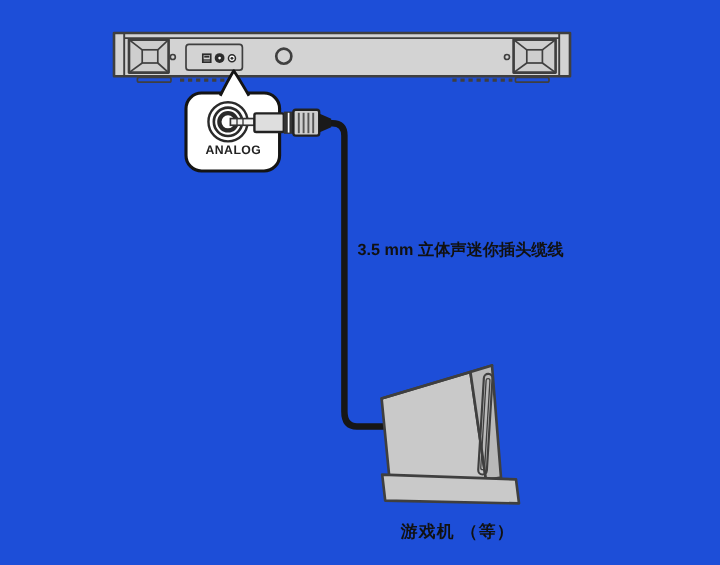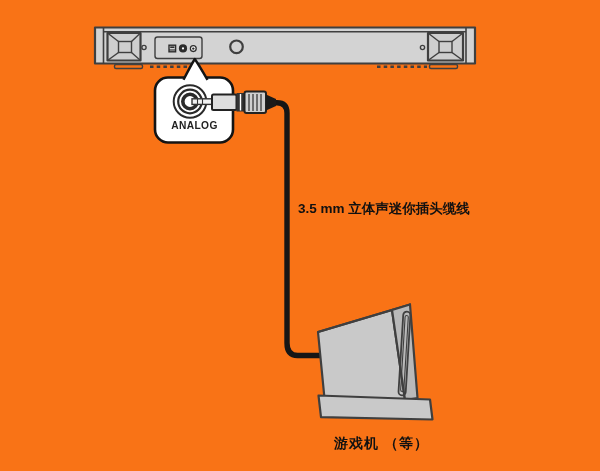--- a/index.html
+++ b/index.html
@@ -1,17 +1,17 @@
 <!DOCTYPE html>
 <html><head>
 <meta charset="utf-8">
 <style>
   html,body { margin:0; padding:0; background:#ffffff; }
   .stage {
-    position:relative; width:600px; height:471px; background:#f97316;
+    position:relative; width:600px; height:471px; background:#1d4ed8;
     font-family:"Liberation Sans", sans-serif; overflow:hidden;
   }
   svg { display:block; }
   
   .ol      { stroke:#3f3f3f; stroke-width:2.2; stroke-linejoin:round; fill:none; }
   .ol-f    { stroke:#3f3f3f; stroke-width:2.2; stroke-linejoin:round; }
   .ol-thin { stroke:#3f3f3f; stroke-width:1.4; fill:none; }
   .seam    { stroke:#3f3f3f; stroke-width:1.6; }
   .dark    { stroke:#141414; }
   .vent    { stroke:#3f3f3f; stroke-width:2.6; stroke-dasharray:3.5 3.2; }

